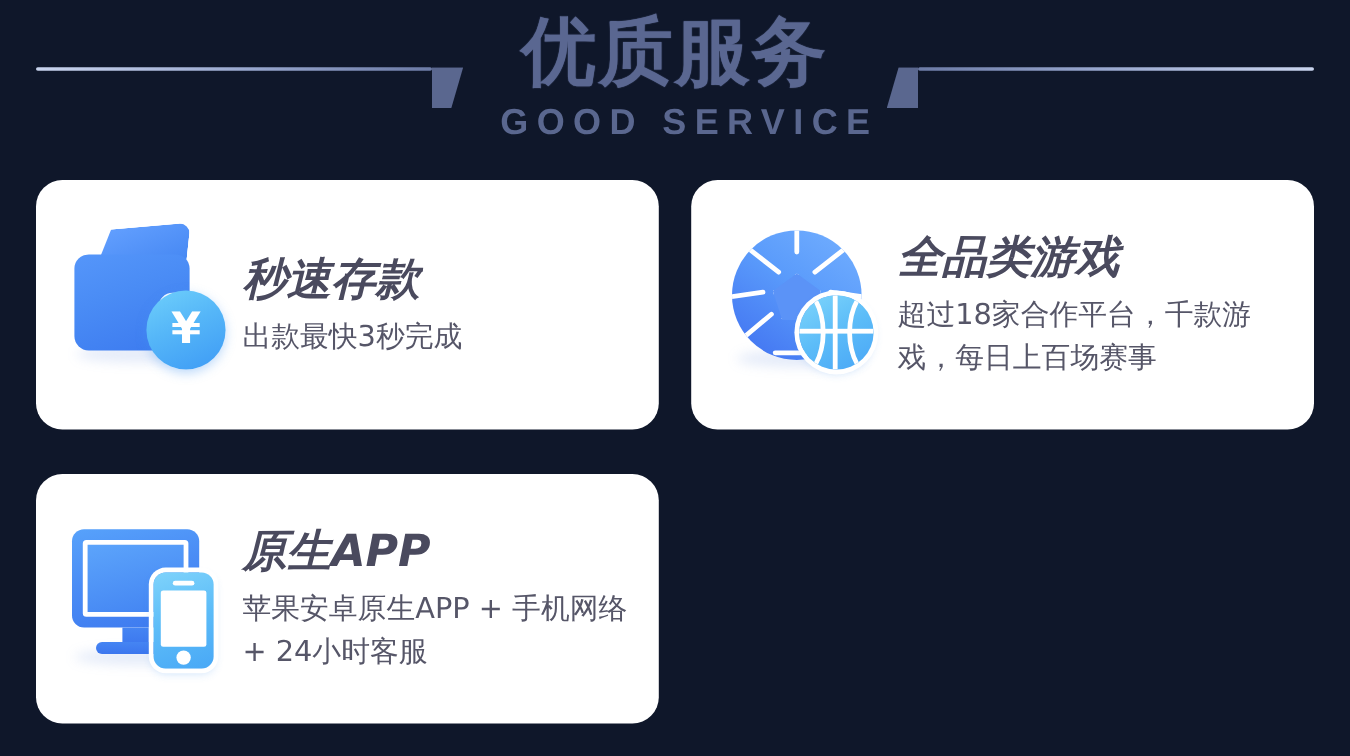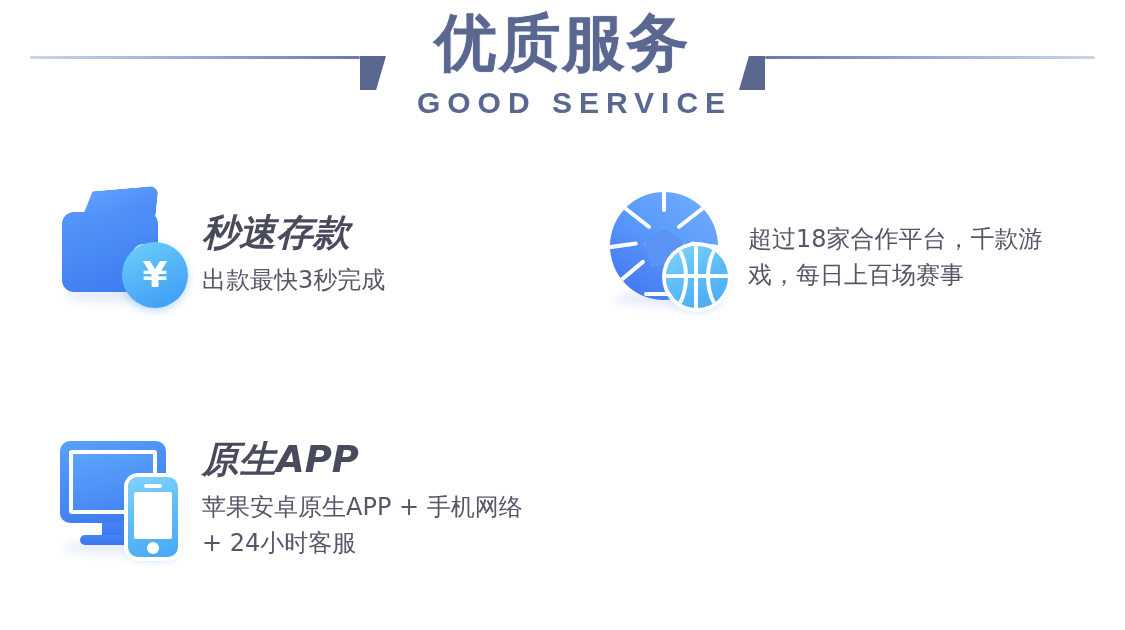--- a/index.html
+++ b/index.html
@@ -10,21 +10,21 @@
     height: 630px;
     background: #000000;
     overflow: hidden;
     font-family: "Liberation Sans", "DejaVu Sans", sans-serif;
   }
 
   .page {
     position: relative;
     width: 1125px;
     height: 630px;
-    background: #ffffff;
+    background: #0f172a;
   }
 
   
   .header {
     position: relative;
     width: 1125px;
     height: 145px;
   }
 
   .header-center {
@@ -457,20 +457,21 @@
           <div class="s-seam" style="left:34px;top:100px;width:40px;"></div>
         </div>
         <div class="basketball">
           <div class="bb-v"></div>
           <div class="bb-h"></div>
           <div class="bb-c1"></div>
           <div class="bb-c2"></div>
         </div>
       </div>
       <div class="card-text">
+        <div class="card-title">全品类游戏</div>
         <div class="card-sub two-line">超过18家合作平台，千款游戏，每日上百场赛事</div>
       </div>
     </div>
 
 
     <div class="card">
       <div class="icon-wrap">
         <div class="dev-shadow"></div>
         <div class="monitor">
           <div class="monitor-screen"></div>

